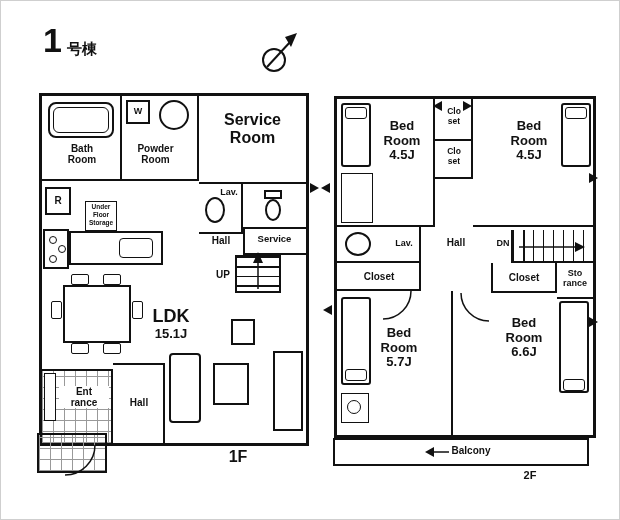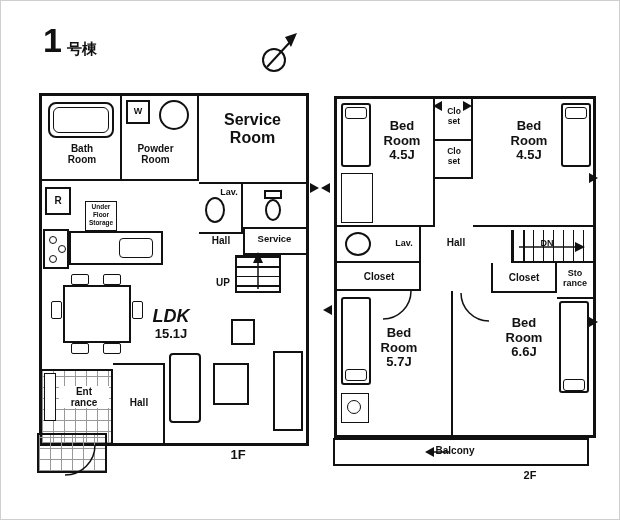--- a/index.html
+++ b/index.html
@@ -58,21 +58,21 @@
   <div class="lbl" style="left:214px; top:186px; width:28px; font-size:9px;">Lav.</div>
 
   <div class="a" style="left:242px; top:183px; width:63px; height:45px; border-bottom:2px solid #111;"></div>
   <div class="fix" style="left:263px; top:189px; width:18px; height:9px;"></div>
   <div class="fix" style="left:264px; top:198px; width:16px; height:22px; border-radius:50%;"></div>
 
   <div class="lbl" style="left:198px; top:234px; width:44px;">Hall</div>
   <div class="a" style="left:242px; top:228px; width:63px; height:26px; border-left:2px solid #111; border-bottom:2px solid #111;"></div>
   <div class="lbl" style="left:242px; top:233px; width:63px; font-size:9.5px;">Service</div>
   <div class="a" style="left:234px; top:254px; width:46px; height:38px; border:2px solid #111; background:repeating-linear-gradient(180deg,#111 0,#111 1.5px,transparent 1.5px,transparent 9.5px);"></div>
-  <div class="lbl" style="left:210px; top:276px; width:24px;">UP</div>
+  <div class="lbl" style="left:210px; top:268px; width:24px;">UP</div>
 
   <div class="fix" style="left:44px; top:186px; width:26px; height:28px;"></div>
   <div class="lbl" style="left:44px; top:194px; width:26px;">R</div>
   <div class="fix thin" style="left:84px; top:200px; width:32px; height:30px;"></div>
   <div class="lbl" style="left:84px; top:202px; width:32px; font-size:6.5px; line-height:1.2;">Under
 Floor
 Storage</div>
   <div class="fix" style="left:42px; top:228px; width:26px; height:40px;">
     <div class="a" style="left:4px; top:5px; width:8px; height:8px; border:1.5px solid #111; border-radius:50%;"></div>
     <div class="a" style="left:13px; top:14px; width:8px; height:8px; border:1.5px solid #111; border-radius:50%;"></div>
@@ -82,36 +82,36 @@
   <div class="fix thin" style="left:118px; top:237px; width:34px; height:20px; border-radius:4px;"></div>
 
   <div class="fix" style="left:62px; top:284px; width:68px; height:58px;"></div>
   <div class="fix thin" style="left:70px; top:273px; width:18px; height:11px; border-radius:2px;"></div>
   <div class="fix thin" style="left:102px; top:273px; width:18px; height:11px; border-radius:2px;"></div>
   <div class="fix thin" style="left:70px; top:342px; width:18px; height:11px; border-radius:2px;"></div>
   <div class="fix thin" style="left:102px; top:342px; width:18px; height:11px; border-radius:2px;"></div>
   <div class="fix thin" style="left:50px; top:300px; width:11px; height:18px; border-radius:2px;"></div>
   <div class="fix thin" style="left:131px; top:300px; width:11px; height:18px; border-radius:2px;"></div>
 
-  <div class="lbl" style="left:140px; top:305px; width:60px; font-size:18px;font-style:italic;">LDK</div>
+  <div class="lbl" style="left:140px; top:305px; width:60px; font-size:18px;">LDK</div>
   <div class="lbl" style="left:140px; top:326px; width:60px; font-size:13px;">15.1J</div>
   <div class="fix" style="left:230px; top:318px; width:24px; height:26px;"></div>
   <div class="fix" style="left:168px; top:352px; width:32px; height:70px; border-radius:4px;"></div>
   <div class="fix" style="left:212px; top:362px; width:36px; height:42px;"></div>
   <div class="fix" style="left:272px; top:350px; width:30px; height:80px;"></div>
 
   <div class="a grid" style="left:41px; top:368px; width:71px; height:74px; border-top:2px solid #111; border-right:2px solid #111; z-index:1;"></div>
   <div class="fix thin" style="left:43px; top:372px; width:12px; height:48px;"></div>
   <div class="lbl" style="left:58px; top:385px; width:50px; background:#fff;">Ent
 rance</div>
   <div class="wall" style="left:112px; top:362px; width:52px; height:2px;"></div>
   <div class="wall" style="left:162px; top:362px; width:2px; height:83px;"></div>
   <div class="lbl" style="left:118px; top:396px; width:40px;">Hall</div>
   <div class="a grid" style="left:36px; top:432px; width:70px; height:40px; border:2px solid #111; z-index:1;"></div>
-  <div class="lbl" style="left:222px; top:447px; width:30px; font-size:13px;">1F</div>
+  <div class="lbl" style="left:222px; top:447px; width:30px; font-size:16px;">1F</div>
 
   <div class="a" style="left:333px; top:95px; width:262px; height:342px; border:3px solid #111;"></div>
 
   <div class="a" style="left:336px; top:98px; width:98px; height:128px; border-right:2px solid #111; border-bottom:2px solid #111;"></div>
   <div class="fix" style="left:340px; top:102px; width:30px; height:64px; border-radius:3px;"></div>
   <div class="fix thin" style="left:344px; top:106px; width:22px; height:12px; border-radius:3px;"></div>
   <div class="fix thin" style="left:340px; top:172px; width:32px; height:50px;"></div>
   <div class="lbl" style="left:370px; top:118px; width:62px; font-size:13px;">Bed
 Room
 4.5J</div>
@@ -127,21 +127,21 @@
   <div class="fix" style="left:560px; top:102px; width:30px; height:64px; border-radius:3px;"></div>
   <div class="fix thin" style="left:564px; top:106px; width:22px; height:12px; border-radius:3px;"></div>
   <div class="lbl" style="left:497px; top:118px; width:62px; font-size:13px;">Bed
 Room
 4.5J</div>
 
   <div class="a" style="left:336px; top:226px; width:84px; height:36px; border-right:2px solid #111; border-bottom:2px solid #111;"></div>
   <div class="fix" style="left:344px; top:231px; width:26px; height:24px; border-radius:50%;"></div>
   <div class="lbl" style="left:388px; top:237px; width:30px; font-size:9px;">Lav.</div>
   <div class="lbl" style="left:435px; top:236px; width:40px;">Hall</div>
-  <div class="lbl" style="left:490px; top:237px; width:24px; font-size:9px;margin-left:44px;">DN</div>
+  <div class="lbl" style="left:490px; top:237px; width:24px; font-size:9px;">DN</div>
   <div class="a" style="left:510px; top:229px; width:82px; height:33px; border-left:2px solid #111; border-bottom:2px solid #111; background:repeating-linear-gradient(90deg,#111 0,#111 1.5px,transparent 1.5px,transparent 10px);"></div>
 
   <div class="a" style="left:336px; top:262px; width:84px; height:28px; border-right:2px solid #111; border-bottom:2px solid #111;"></div>
   <div class="lbl" style="left:336px; top:270px; width:84px;">Closet</div>
   <div class="a" style="left:490px; top:262px; width:66px; height:30px; border-left:2px solid #111; border-right:2px solid #111; border-bottom:2px solid #111;"></div>
   <div class="lbl" style="left:490px; top:271px; width:66px;">Closet</div>
   <div class="a" style="left:556px; top:262px; width:36px; height:36px; border-bottom:2px solid #111;"></div>
   <div class="lbl" style="left:556px; top:267px; width:36px; font-size:9px;">Sto
 rance</div>
 
@@ -157,21 +157,21 @@
 
   <div class="a" style="left:452px; top:292px; width:140px; height:142px;"></div>
   <div class="fix" style="left:558px; top:300px; width:30px; height:92px; border-radius:3px;"></div>
   <div class="fix thin" style="left:562px; top:378px; width:22px; height:12px; border-radius:3px;"></div>
   <div class="lbl" style="left:490px; top:315px; width:66px; font-size:13px;">Bed
 Room
 6.6J</div>
 
   <div class="a" style="left:332px; top:437px; width:256px; height:28px; border:2px solid #111;"></div>
   <div class="tri l" style="left:424px; top:446px;"></div>
-  <div class="lbl" style="left:424px; top:444px; width:60px;">Balcony</div>
+  <div class="lbl" style="left:440px; top:444px; width:60px;">Balcony</div>
   <div class="lbl" style="left:514px; top:468px; width:30px; font-size:11px;">2F</div>
 
   <div class="tri r" style="left:309px; top:182px;"></div>
   <div class="tri l" style="left:320px; top:182px;"></div>
   <div class="tri l" style="left:322px; top:304px;"></div>
   <div class="tri r" style="left:588px; top:172px;"></div>
   <div class="tri r" style="left:588px; top:316px;"></div>
   <div class="tri l" style="left:432px; top:100px;"></div>
   <div class="tri r" style="left:462px; top:100px;"></div>
 

